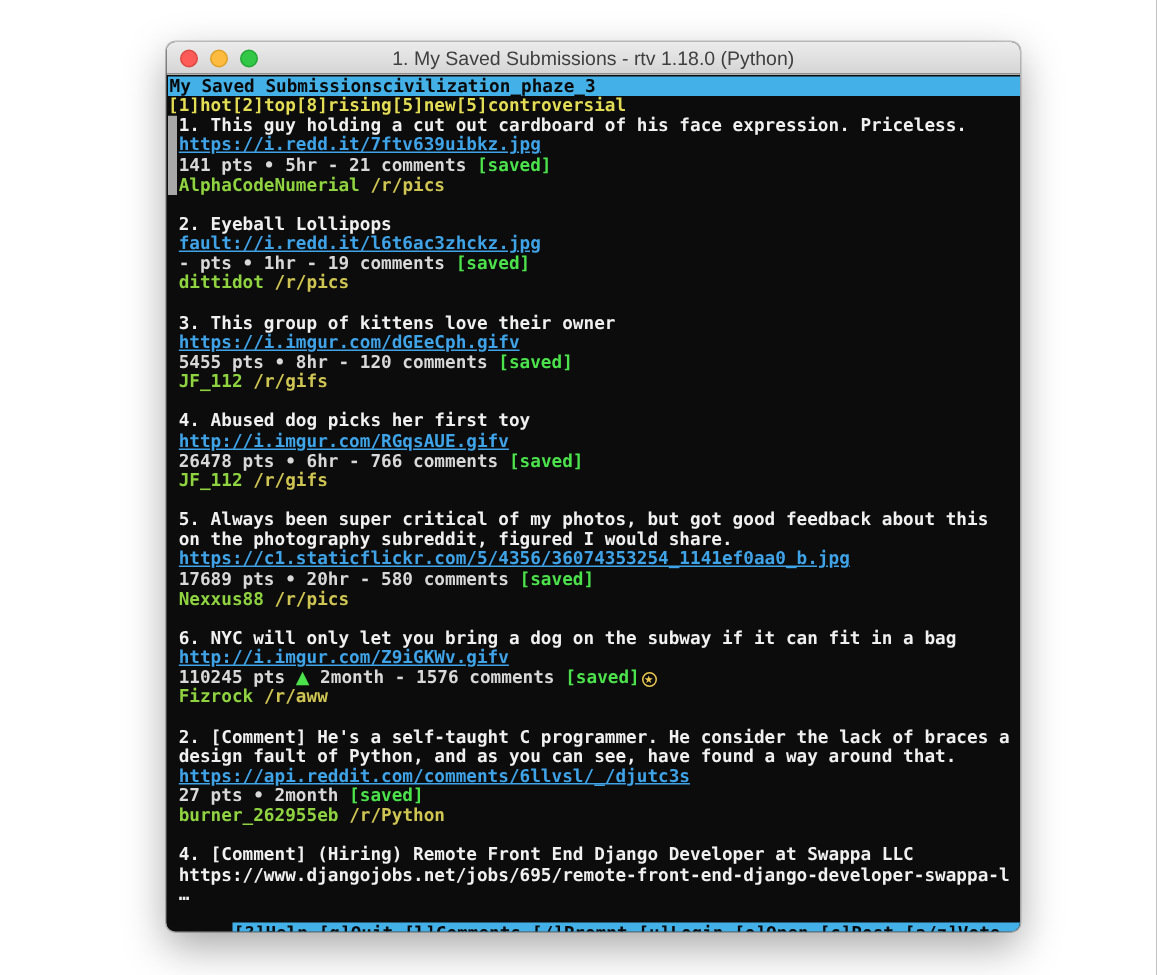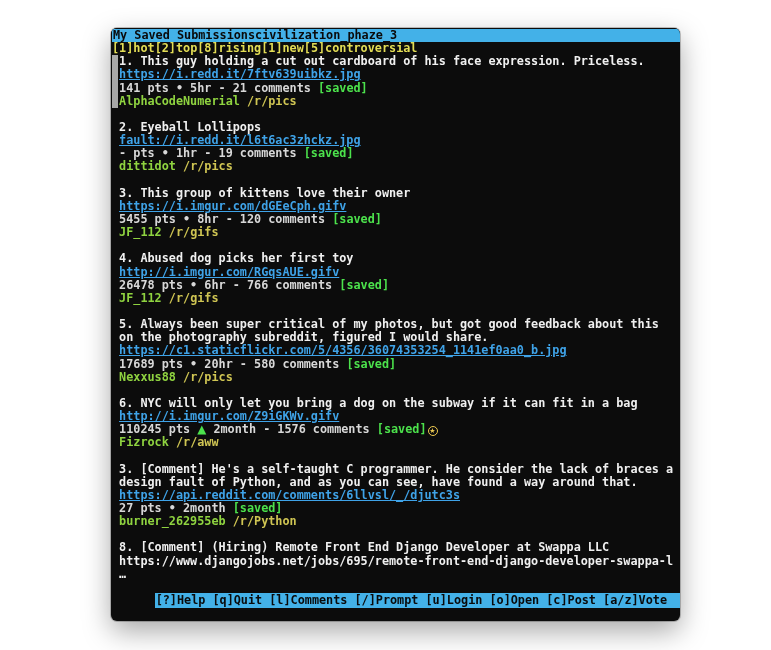--- a/index.html
+++ b/index.html
@@ -71,27 +71,35 @@
   }
   .status .bar{
     display:inline-block; width:74.5ch; height:15px; line-height:15px;
     background:var(--cyan,#43b1e8); color:#0a0a0a; padding-left:1px;
   }
 </style>
 </head>
 <body>
 
 <div class="window">
+  <div class="titlebar">
+    <div class="lights">
+      <span class="light red"></span>
+      <span class="light yellow"></span>
+      <span class="light green"></span>
+    </div>
+    <div class="wtitle">1. My Saved Submissions - rtv 1.18.0 (Python)</div>
+  </div>
 
   <div class="terminal">
     <div class="hdr">
       <span>My Saved Submissions</span>
       <span>civilization_phaze_3</span>
     </div>
-    <div class="tabs"><span class="tab">[1]hot</span><span class="tab">[2]top</span><span class="tab">[8]rising</span><span class="tab">[1]new</span><span class="tab">[5]controversial</span></div>
+    <div class="tabs"><span class="tab">[1]hot</span><span class="tab">[2]top</span><span class="tab">[8]rising</span><span class="tab">[5]new</span><span class="tab">[5]controversial</span></div>
     <div class="list">
         <div class="item selected">
           <div class="ln t">1. This guy holding a cut out cardboard of his face expression. Priceless.</div>
           <div class="ln url">https://i.redd.it/7ftv639uibkz.jpg</div>
           <div class="ln"><span class="w">141 pts • 5hr - 21 comments </span><span class="saved">[saved]</span></div>
           <div class="ln"><span class="author">AlphaCodeNumerial</span> <span class="sub">/r/pics</span></div>
         </div>
         <div class="item">
           <div class="ln t">2. Eyeball Lollipops</div>
           <div class="ln url">fault://i.redd.it/l6t6ac3zhckz.jpg</div>
@@ -117,28 +125,28 @@
           <div class="ln"><span class="w">17689 pts • 20hr - 580 comments </span><span class="saved">[saved]</span></div>
           <div class="ln"><span class="author">Nexxus88</span> <span class="sub">/r/pics</span></div>
         </div>
         <div class="item">
           <div class="ln t">6. NYC will only let you bring a dog on the subway if it can fit in a bag</div>
           <div class="ln url">http://i.imgur.com/Z9iGKWv.gifv</div>
           <div class="ln"><span class="w">110245 pts </span><span class="arrow">▲</span><span class="w"> 2month - 1576 comments </span><span class="saved">[saved]</span><span class="gild">★</span></div>
           <div class="ln"><span class="author">Fizrock</span> <span class="sub">/r/aww</span></div>
         </div>
         <div class="item">
-          <div class="ln t">3. [Comment] He's a self-taught C programmer. He consider the lack of braces a</div>
+          <div class="ln t">2. [Comment] He's a self-taught C programmer. He consider the lack of braces a</div>
           <div class="ln t">design fault of Python, and as you can see, have found a way around that.</div>
           <div class="ln url">https://api.reddit.com/comments/6llvsl/_/djutc3s</div>
           <div class="ln"><span class="w">27 pts • 2month </span><span class="saved">[saved]</span></div>
           <div class="ln"><span class="author">burner_262955eb</span> <span class="sub">/r/Python</span></div>
         </div>
         <div class="item">
-          <div class="ln t">8. [Comment] (Hiring) Remote Front End Django Developer at Swappa LLC</div>
+          <div class="ln t">4. [Comment] (Hiring) Remote Front End Django Developer at Swappa LLC</div>
           <div class="ln t">https://www.djangojobs.net/jobs/695/remote-front-end-django-developer-swappa-l</div>
           <div class="ln t">…</div>
         </div>
       </div>
     <div class="status">
       <span class="bar">[?]Help [q]Quit [l]Comments [/]Prompt [u]Login [o]Open [c]Post [a/z]Vote</span>
     </div>
   </div>
 </div>
 

